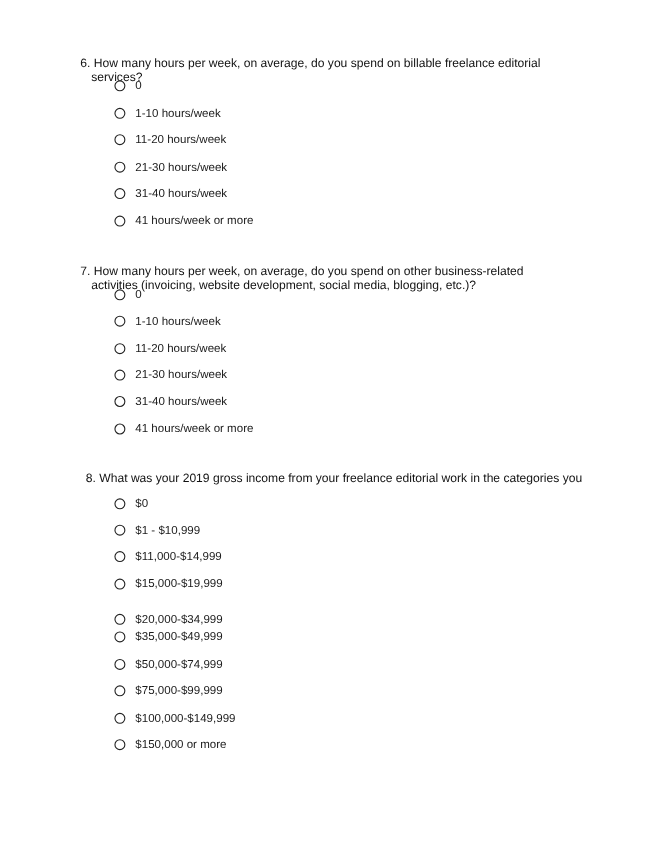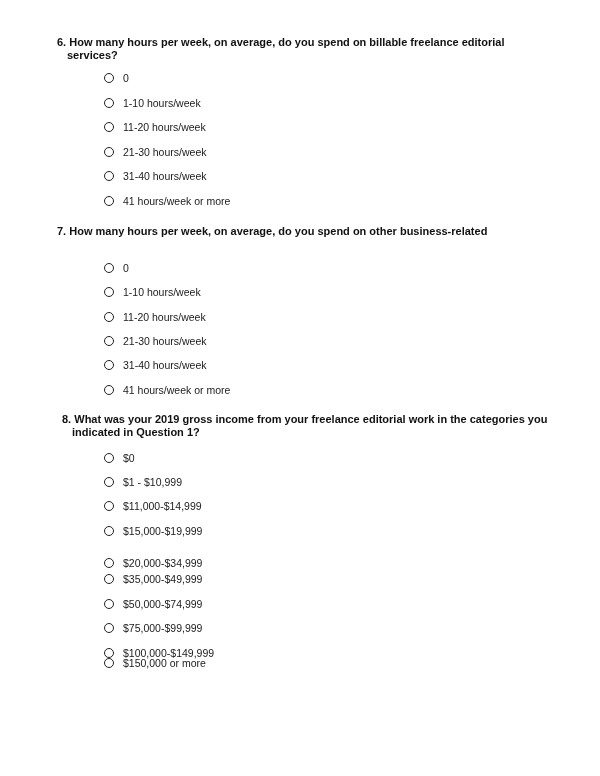--- a/index.html
+++ b/index.html
@@ -15,25 +15,25 @@
       font-family: "Liberation Sans", sans-serif;
       color: #111111;
     }
     .question {
       position: absolute;
       left: 0;
       width: 600px;
     }
     .q-title {
       position: absolute;
-      font-weight: bold;
+      font-weight: normal;
       font-size: 11px;
       line-height: 12.5px;
       width: 500px;
-      margin: 0;
+      margin: 16px;
     }
     .q-title .num {
       display: inline-block;
     }
     .q-title .line2 {
       display: block;
       padding-left: 10px;
     }
     .options {
       position: absolute;
@@ -100,20 +100,21 @@
         <span class="radio"></span>
         <span class="opt-label">41 hours/week or more</span>
       </li>
   </ul>
 </section>
 
 <section class="question">
   <p class="q-title" style="left:57px; top:225px;">
     <span class="num">7.</span>
     <span>How many hours per week, on average, do you spend on other business-related</span>
+    <span class="line2">activities (invoicing, website development, social media, blogging, etc.)?</span>
   </p>
   <ul class="options">
     <li class="option" style="top:261px;">
         <span class="radio"></span>
         <span class="opt-label">0</span>
       </li>
     <li class="option" style="top:285px;">
         <span class="radio"></span>
         <span class="opt-label">1-10 hours/week</span>
       </li>
@@ -133,21 +134,20 @@
         <span class="radio"></span>
         <span class="opt-label">41 hours/week or more</span>
       </li>
   </ul>
 </section>
 
 <section class="question">
   <p class="q-title" style="left:62px; top:413px; width:520px;">
     <span class="num">8.</span>
     <span>What was your 2019 gross income from your freelance editorial work in the categories you</span>
-    <span class="line2">indicated in Question 1?</span>
   </p>
   <ul class="options">
     <li class="option" style="top:451px;">
         <span class="radio"></span>
         <span class="opt-label">$0</span>
       </li>
     <li class="option" style="top:475px;text-align:center;">
         <span class="radio"></span>
         <span class="opt-label">$1 - $10,999</span>
       </li>
@@ -172,18 +172,18 @@
         <span class="opt-label">$50,000-$74,999</span>
       </li>
     <li class="option" style="top:621px;">
         <span class="radio"></span>
         <span class="opt-label">$75,000-$99,999</span>
       </li>
     <li class="option" style="top:646px;">
         <span class="radio"></span>
         <span class="opt-label">$100,000-$149,999</span>
       </li>
-    <li class="option" style="top:656px;">
+    <li class="option" style="top:670px;">
         <span class="radio"></span>
         <span class="opt-label">$150,000 or more</span>
       </li>
   </ul>
 </section>
 
 </body></html>

